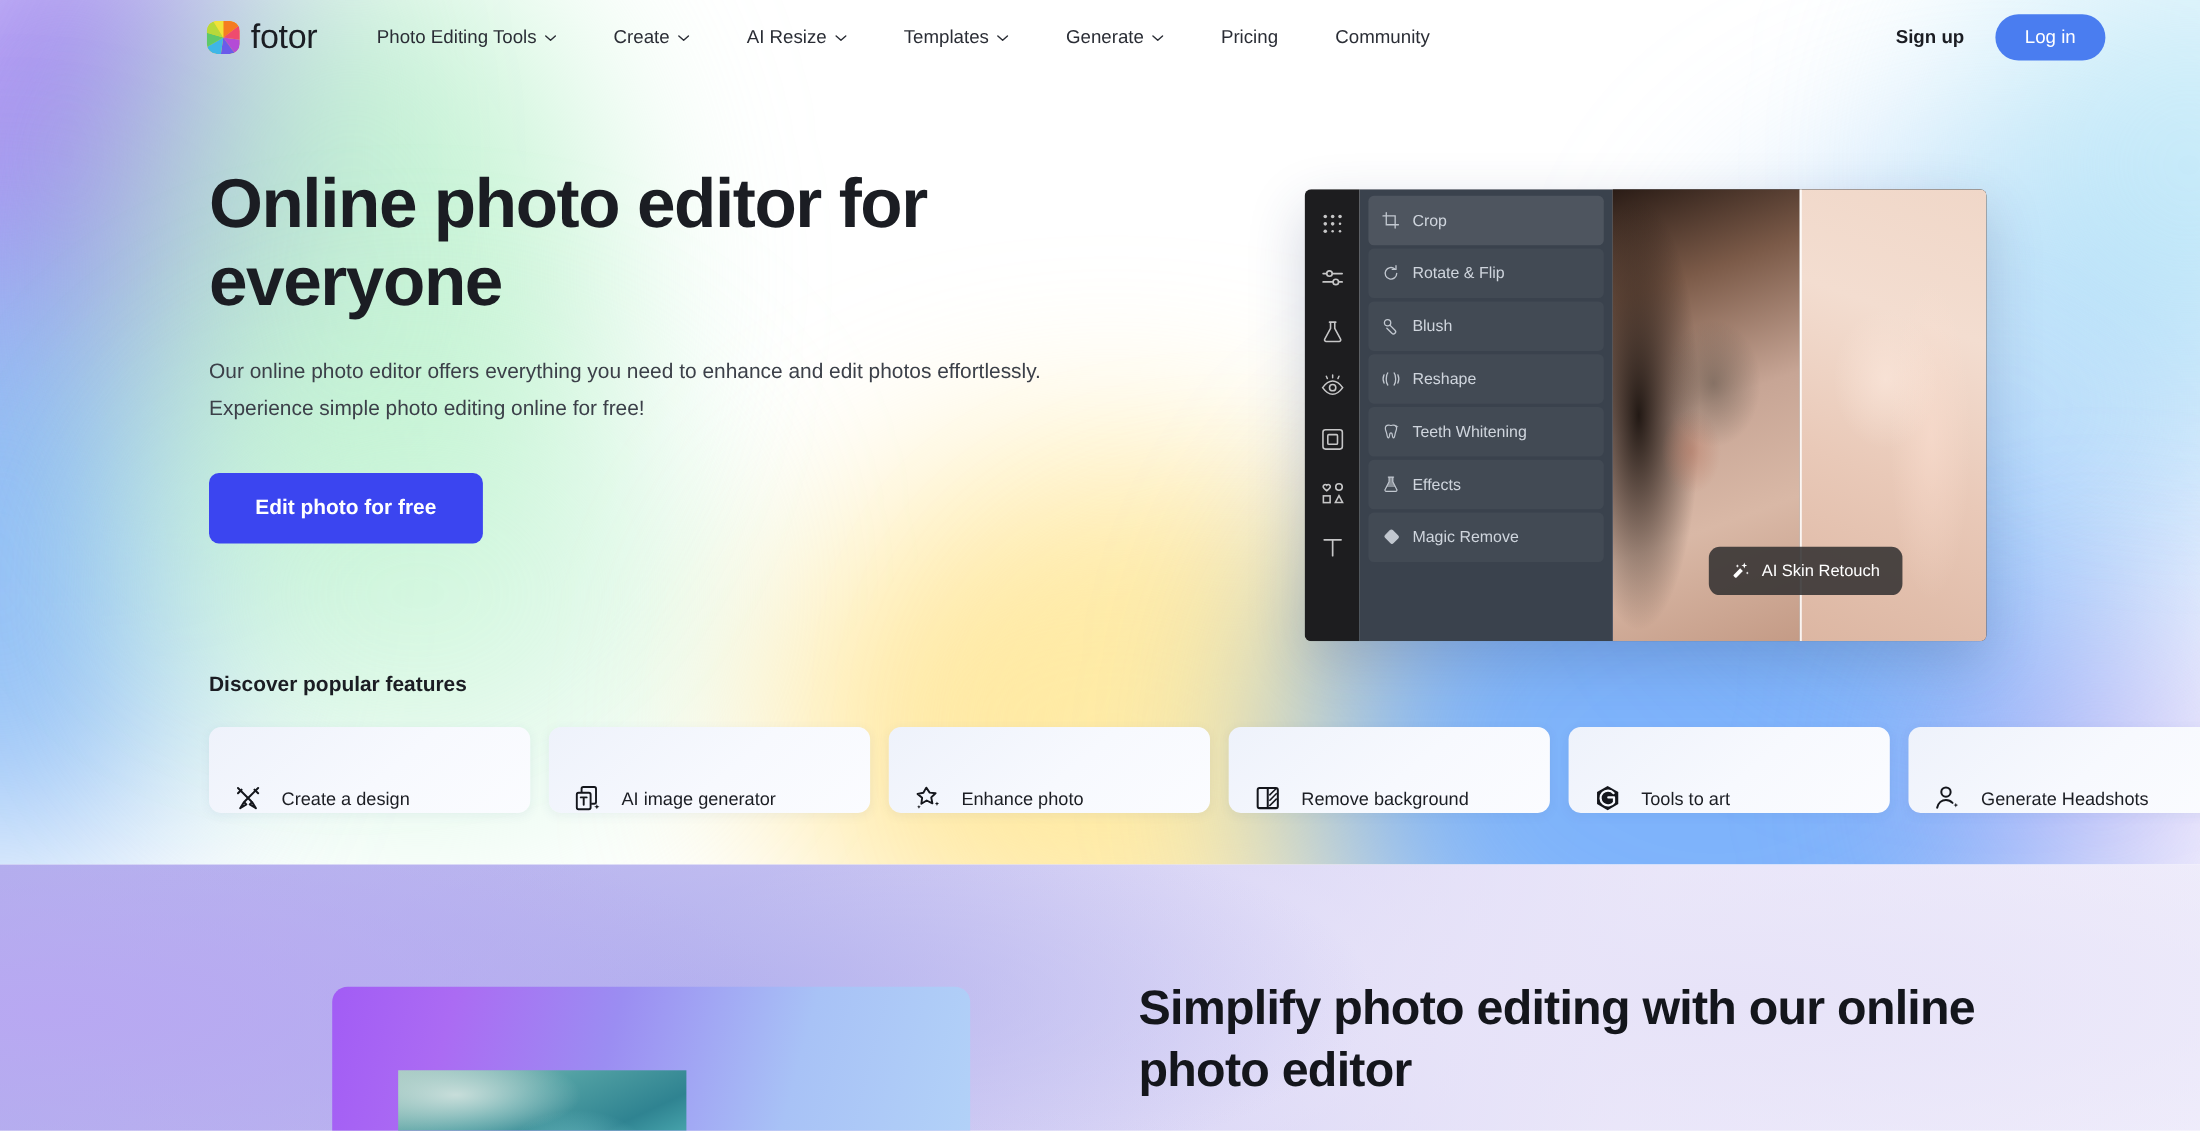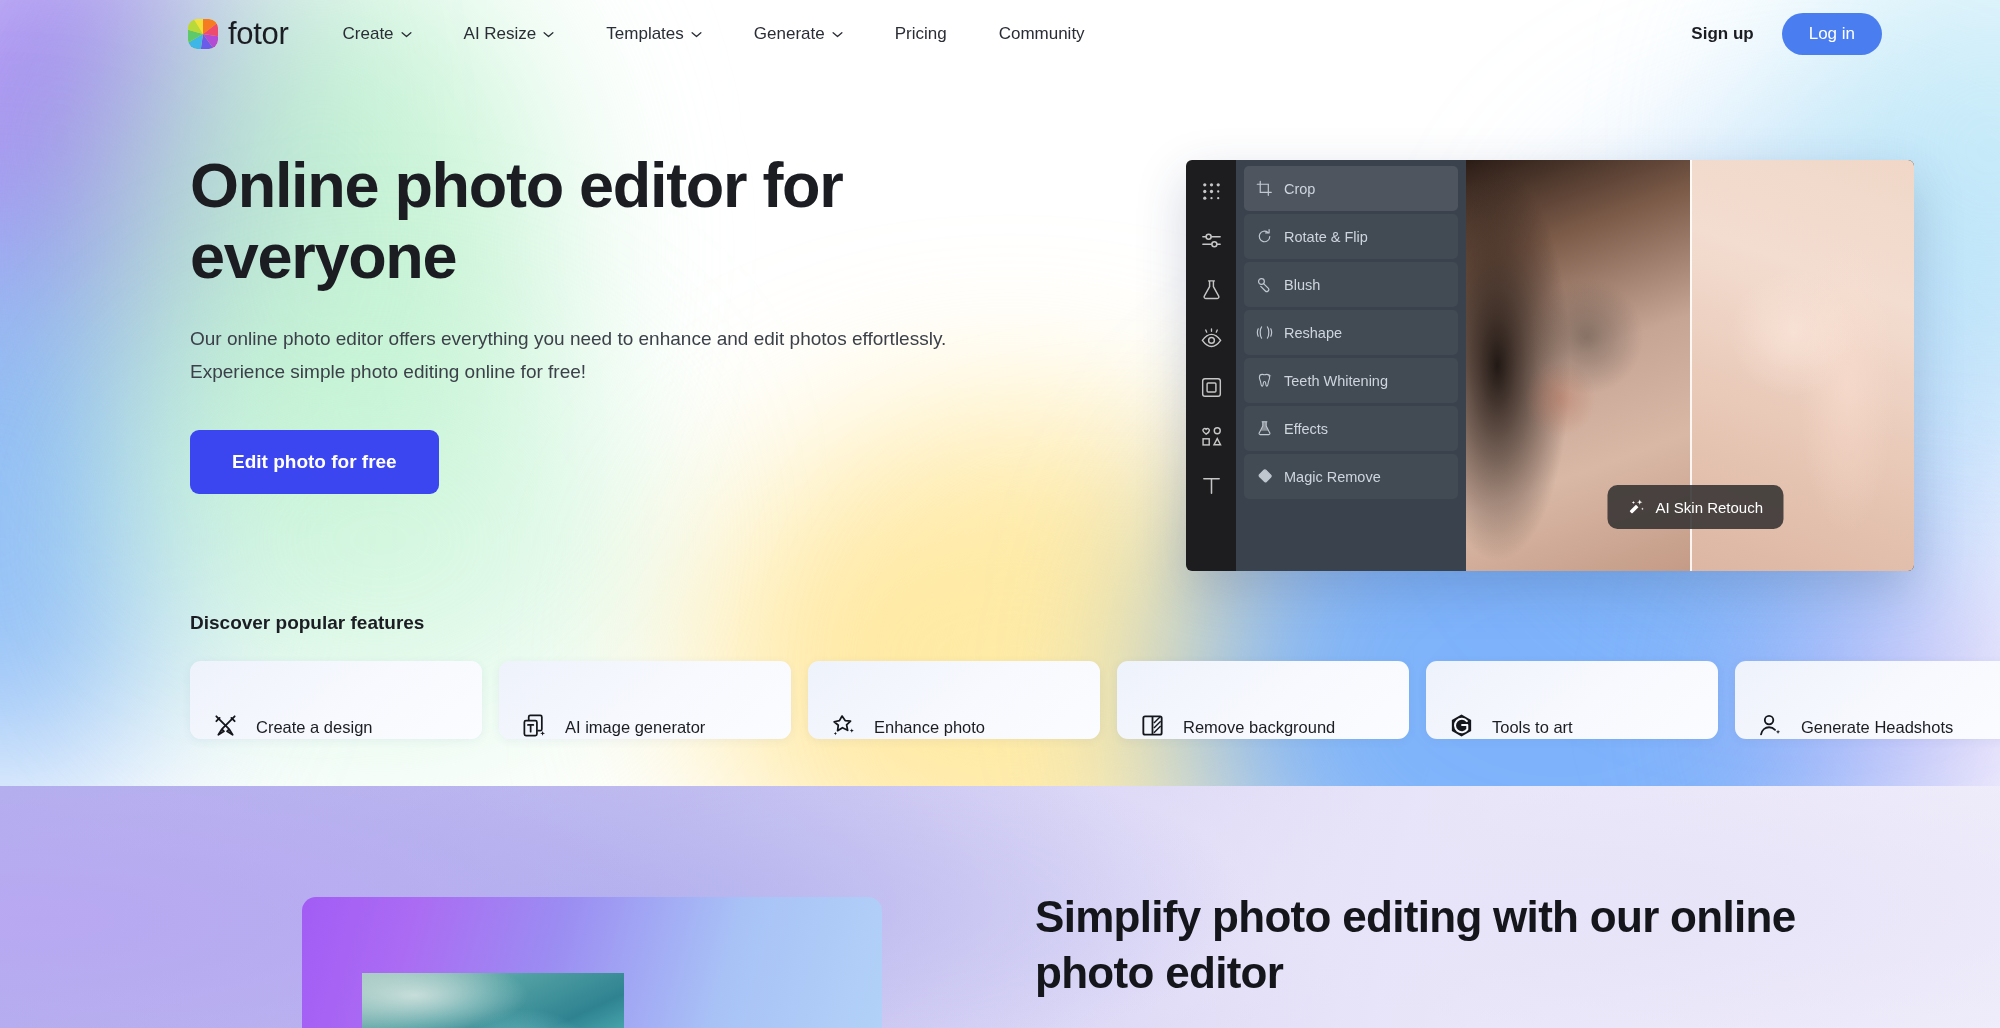--- a/index.html
+++ b/index.html
@@ -39,21 +39,21 @@
   .blob-cyan    { width:420px; height:420px; left:1780px; top:-60px;
     background:rgba(170,225,245,.60); }
   .blob-pink    { width:300px; height:300px; left:1760px; top:560px;
     background:rgba(225,185,245,.45); }
 
   
   .navbar {
     position:relative; z-index:10;
     height:68px;
     display:flex; align-items:center;
-    padding:0 118px 0 188px;
+    padding:0 86px 0 188px;
   }
   .brand { display:flex; align-items:center; gap:10px; margin-right:28px; text-decoration:none; }
   .brand-mark { width:30px; height:30px; border-radius:9px; overflow:hidden; display:block; }
   .brand-text { font-size:31px; font-weight:400; color:#1b1d23; letter-spacing:-.3px; }
   .nav-links { display:flex; align-items:center; }
   .nav-item {
     display:flex; align-items:center; gap:7px;
     font-size:17px; color:#2a2d35; font-weight:400;
     padding:0 26px; height:68px; cursor:pointer; white-space:nowrap;
   }
@@ -78,22 +78,22 @@
   }
   .cta {
     margin-top:42px; display:inline-block;
     background:#3b45f0; color:#fff; font-size:19px; font-weight:700;
     border:none; border-radius:9px; padding:21px 42px; cursor:pointer;
     font-family:"Liberation Sans", sans-serif;
   }
 
   
   .editor {
-    position:absolute; left:1186px; top:160px; z-index:5;
-    width:728px; height:411px;
+    position:absolute; left:1186px; top:172px; z-index:5;
+    width:620px; height:411px;
     display:flex;
     border-radius:6px;
     box-shadow:0 18px 50px rgba(40,60,110,.22);
     overflow:hidden;
   }
   .editor-rail {
     width:50px; background:#1d1d1f;
     display:flex; flex-direction:column; align-items:center;
     padding-top:20px; gap:26px; flex:0 0 50px;
   }
@@ -224,20 +224,26 @@
             <path d="M15 15 L-6 9 L2 -6 Z" fill="#b8d93a"></path>
             <path d="M15 15 L2 -6 L15 -6 Z" fill="#f0e23a"></path>
           </g>
         </svg>
       </span>
       <span class="brand-text">fotor</span>
     </a>
 
     <div class="nav-links">
 
+      <div class="nav-item">
+        <span>Photo Editing Tools</span>
+        <svg class="chev" viewBox="0 0 12 8">
+          <path d="M1 2l5 4.4L11 2" fill="none" stroke="#2a2d35" stroke-width="1.5" stroke-linecap="round" stroke-linejoin="round"></path>
+        </svg>
+      </div>
 
       <div class="nav-item">
         <span>Create</span>
         <svg class="chev" viewBox="0 0 12 8">
           <path d="M1 2l5 4.4L11 2" fill="none" stroke="#2a2d35" stroke-width="1.5" stroke-linecap="round" stroke-linejoin="round"></path>
         </svg>
       </div>
 
       <div class="nav-item">
         <span>AI Resize</span>

